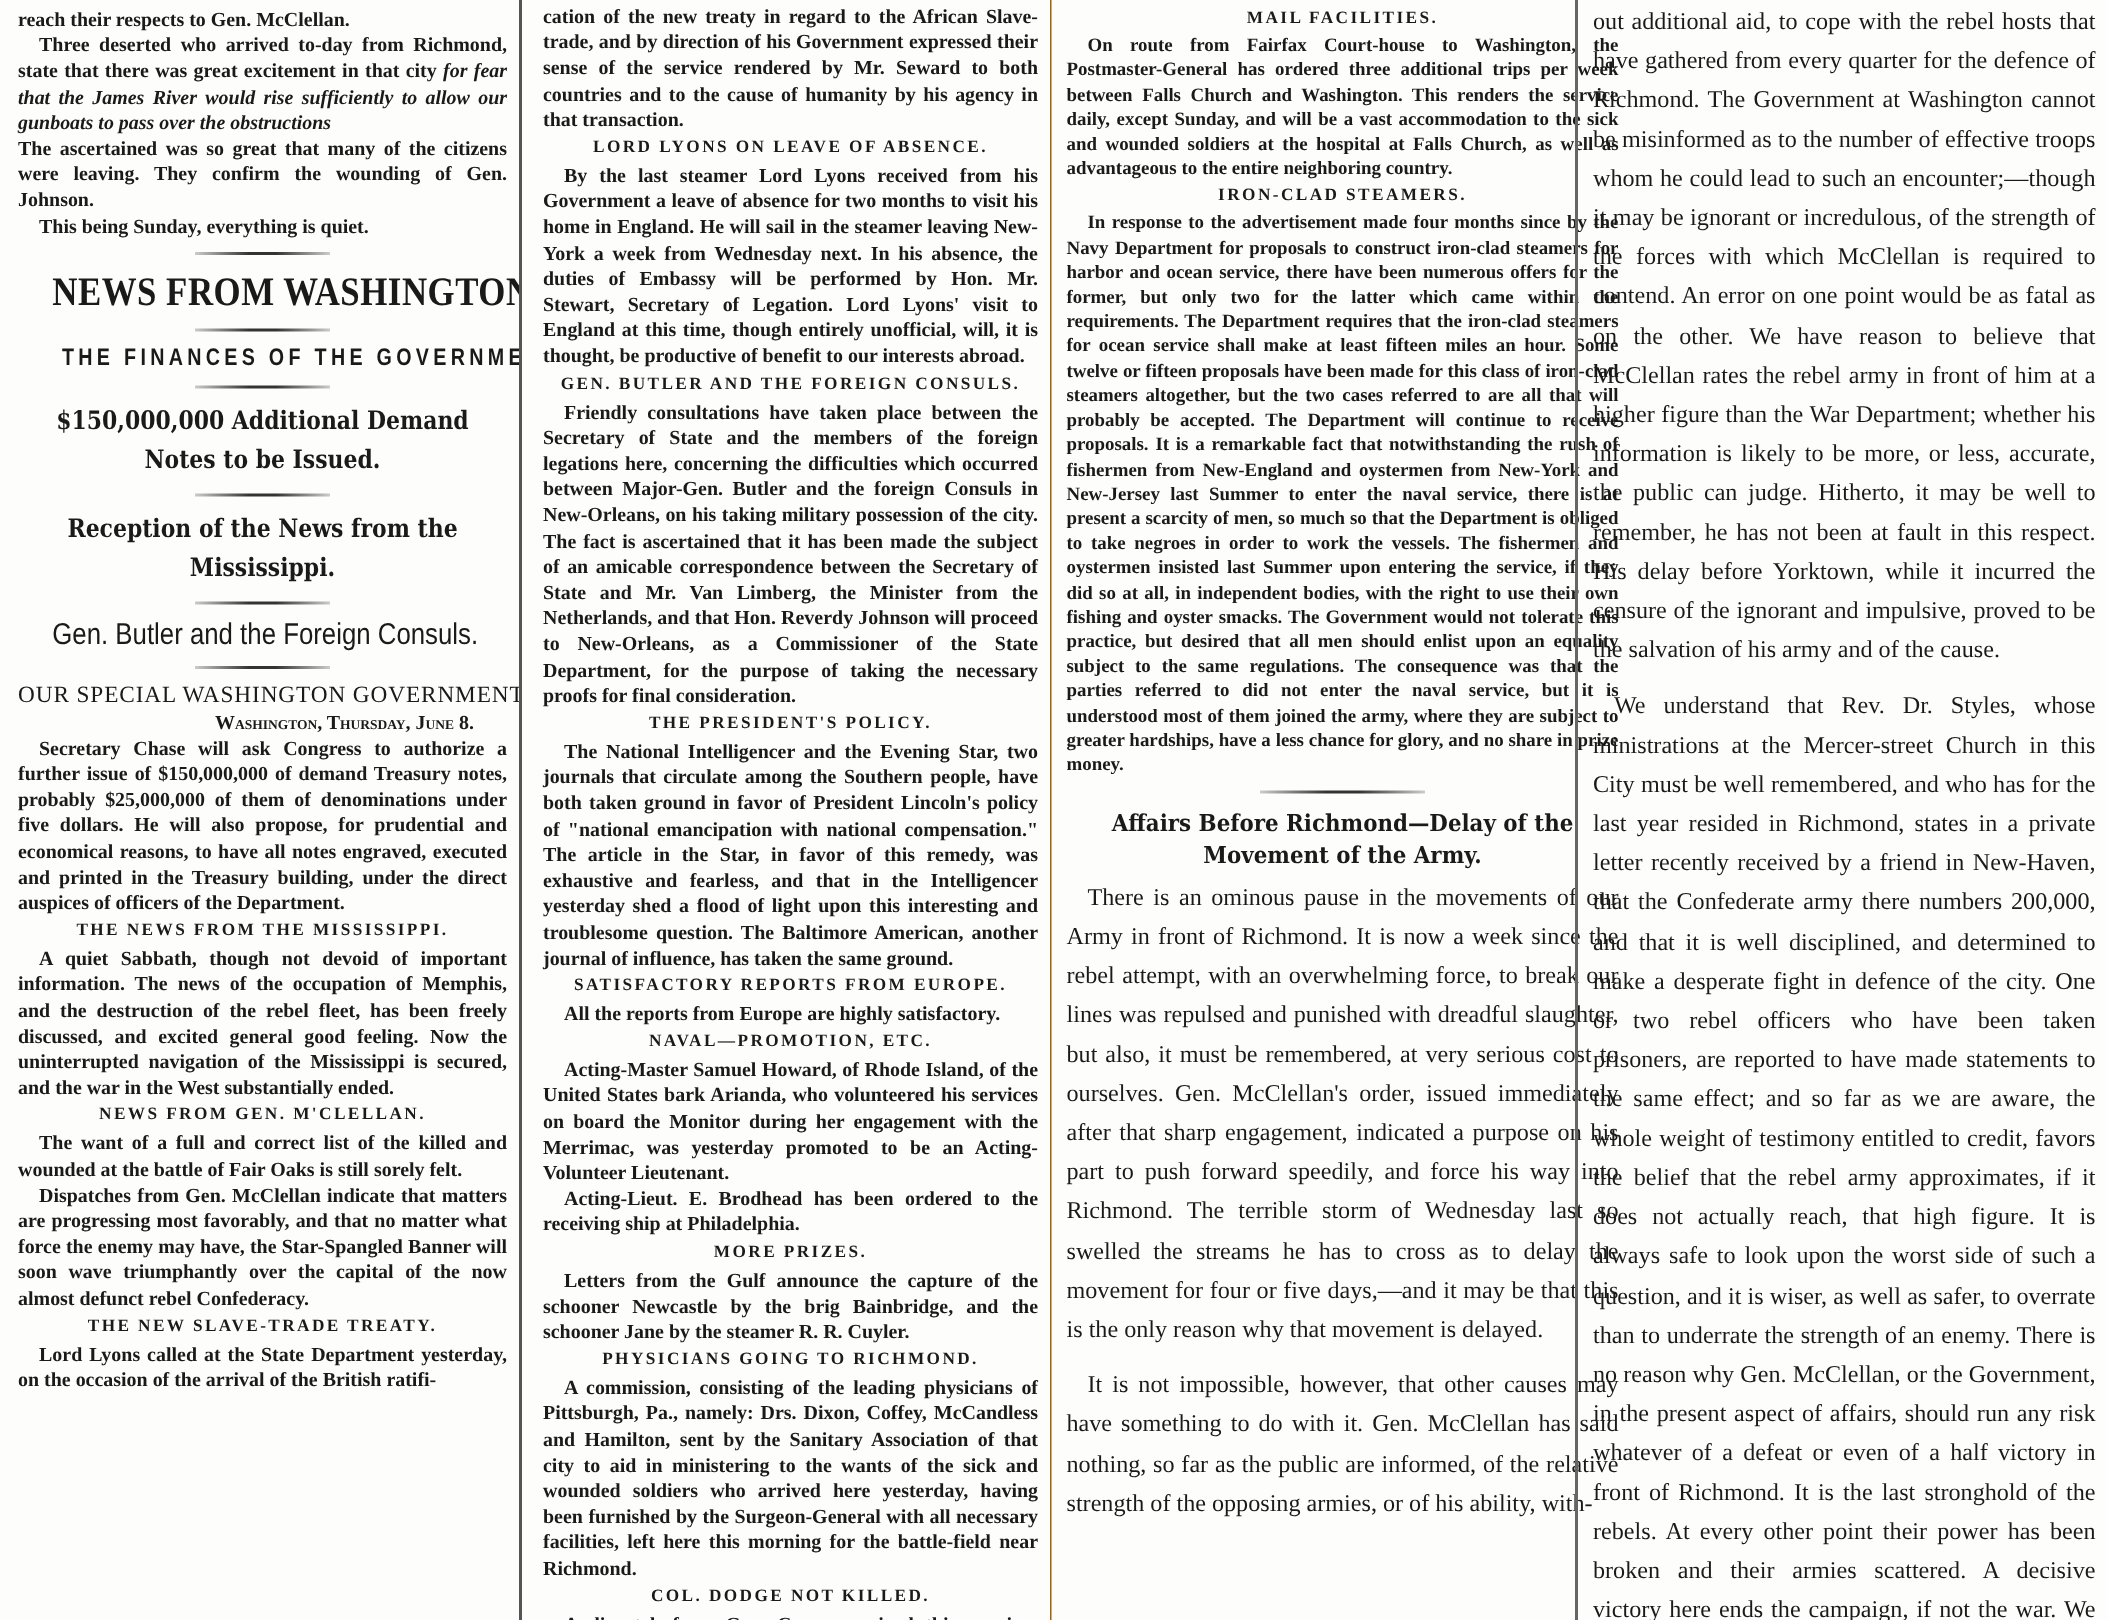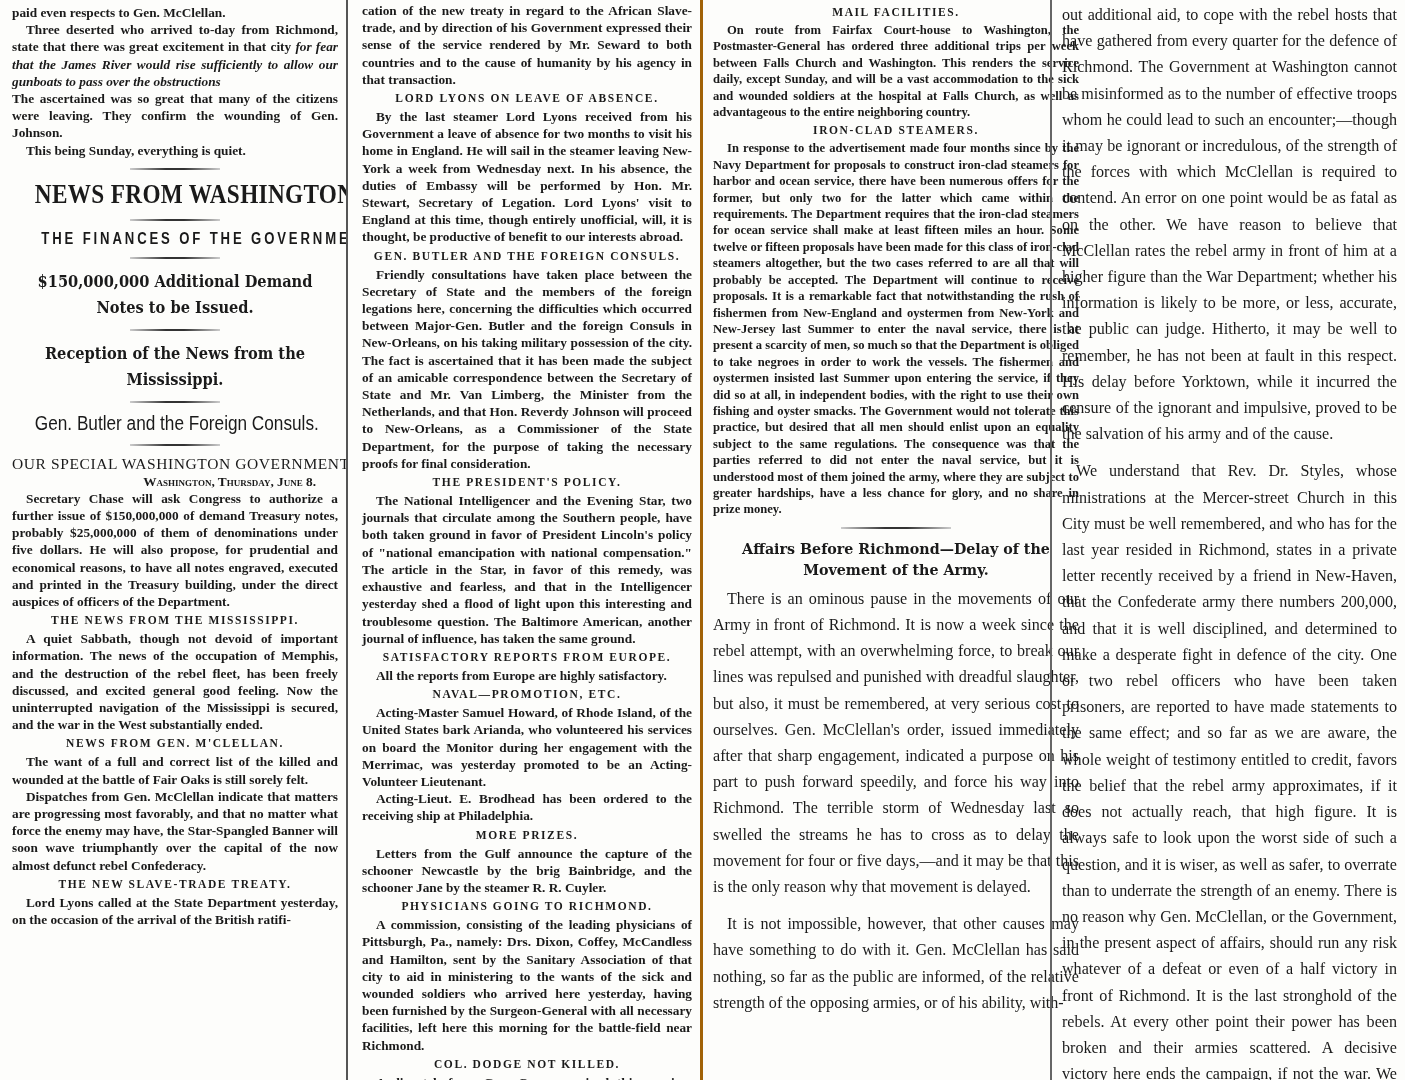--- a/index.html
+++ b/index.html
@@ -2,21 +2,21 @@
 <html><head>
 <meta charset="utf-8">
 <style>
   html, body { margin:0; padding:0; background:#ffffff; }
   body { width:1405px; height:1080px; overflow:hidden; position:relative;
          font-family:"Liberation Serif","DejaVu Serif",serif; color:#1a1a1a; }
   .page { position:absolute; left:0; top:0; width:1405px; height:1080px; background:#fdfdfb; }
   .col { position:absolute; top:0; height:1080px; overflow:hidden; box-sizing:border-box; }
   .col1 { left:0; width:346px; padding:4px 8px 0 12px; }
   .col2 { left:346px; width:354px; padding:2px 8px 0 14px; border-left:2px solid #555; }
-  .col3 { left:700px; width:389px; padding:2px 10px 0 10px; border-left:3px solid #a16207; }
+  .col3 { left:700px; width:389px; padding:2px 10px 0 10px; border-left:1px solid #a16207; }
   .col4 { left:1050px; width:355px; padding:2px 8px 0 10px; border-left:2px solid #666; }
 
   p { margin:0; text-align:justify; text-indent:14px; }
   .noindent { text-indent:0; }
   .small p { font-size:13.3px; line-height:17.2px; font-weight:bold; }
   .sub { text-align:center; font-size:11.5px; letter-spacing:1.6px; font-weight:bold; margin:3px 0 2px 0; text-transform:uppercase; line-height:15px; }
   .large p { font-size:16.1px; line-height:26.2px; font-weight:normal; }
   em { font-style:italic; }
   .sc { font-variant:small-caps; }
 
@@ -34,21 +34,21 @@
 
   .gap { height:11px; }
   .col3 .top-part p { font-size:12.6px; line-height:16.4px; }
 </style>
 </head>
 <body>
 
 <div class="page">
 
   <div class="col col1 small">
-    <p class="noindent">paid even respects to Gen. McClellan.</p>
+    <p class="noindent">reach their respects to Gen. McClellan.</p>
     <p><span>Three deserted who arrived to-day from Richmond, state that there was great excitement in that city</span> <em>for fear that the James River would rise sufficiently to allow our gunboats to pass over the obstructions</em></p>
     <p class="noindent">The ascertained was so great that many of the citizens were leaving. They confirm the wounding of Gen. Johnson.</p>
     <p>This being Sunday, everything is quiet.</p>
 
     <div class="dash"></div>
     <div class="h-news">NEWS FROM WASHINGTON.</div>
     <div class="dash"></div>
     <div class="h-fin">THE FINANCES OF THE GOVERNMENT.</div>
     <div class="dash"></div>
     <div class="h-notes">$150,000,000 Additional Demand Notes to be Issued.</div>

